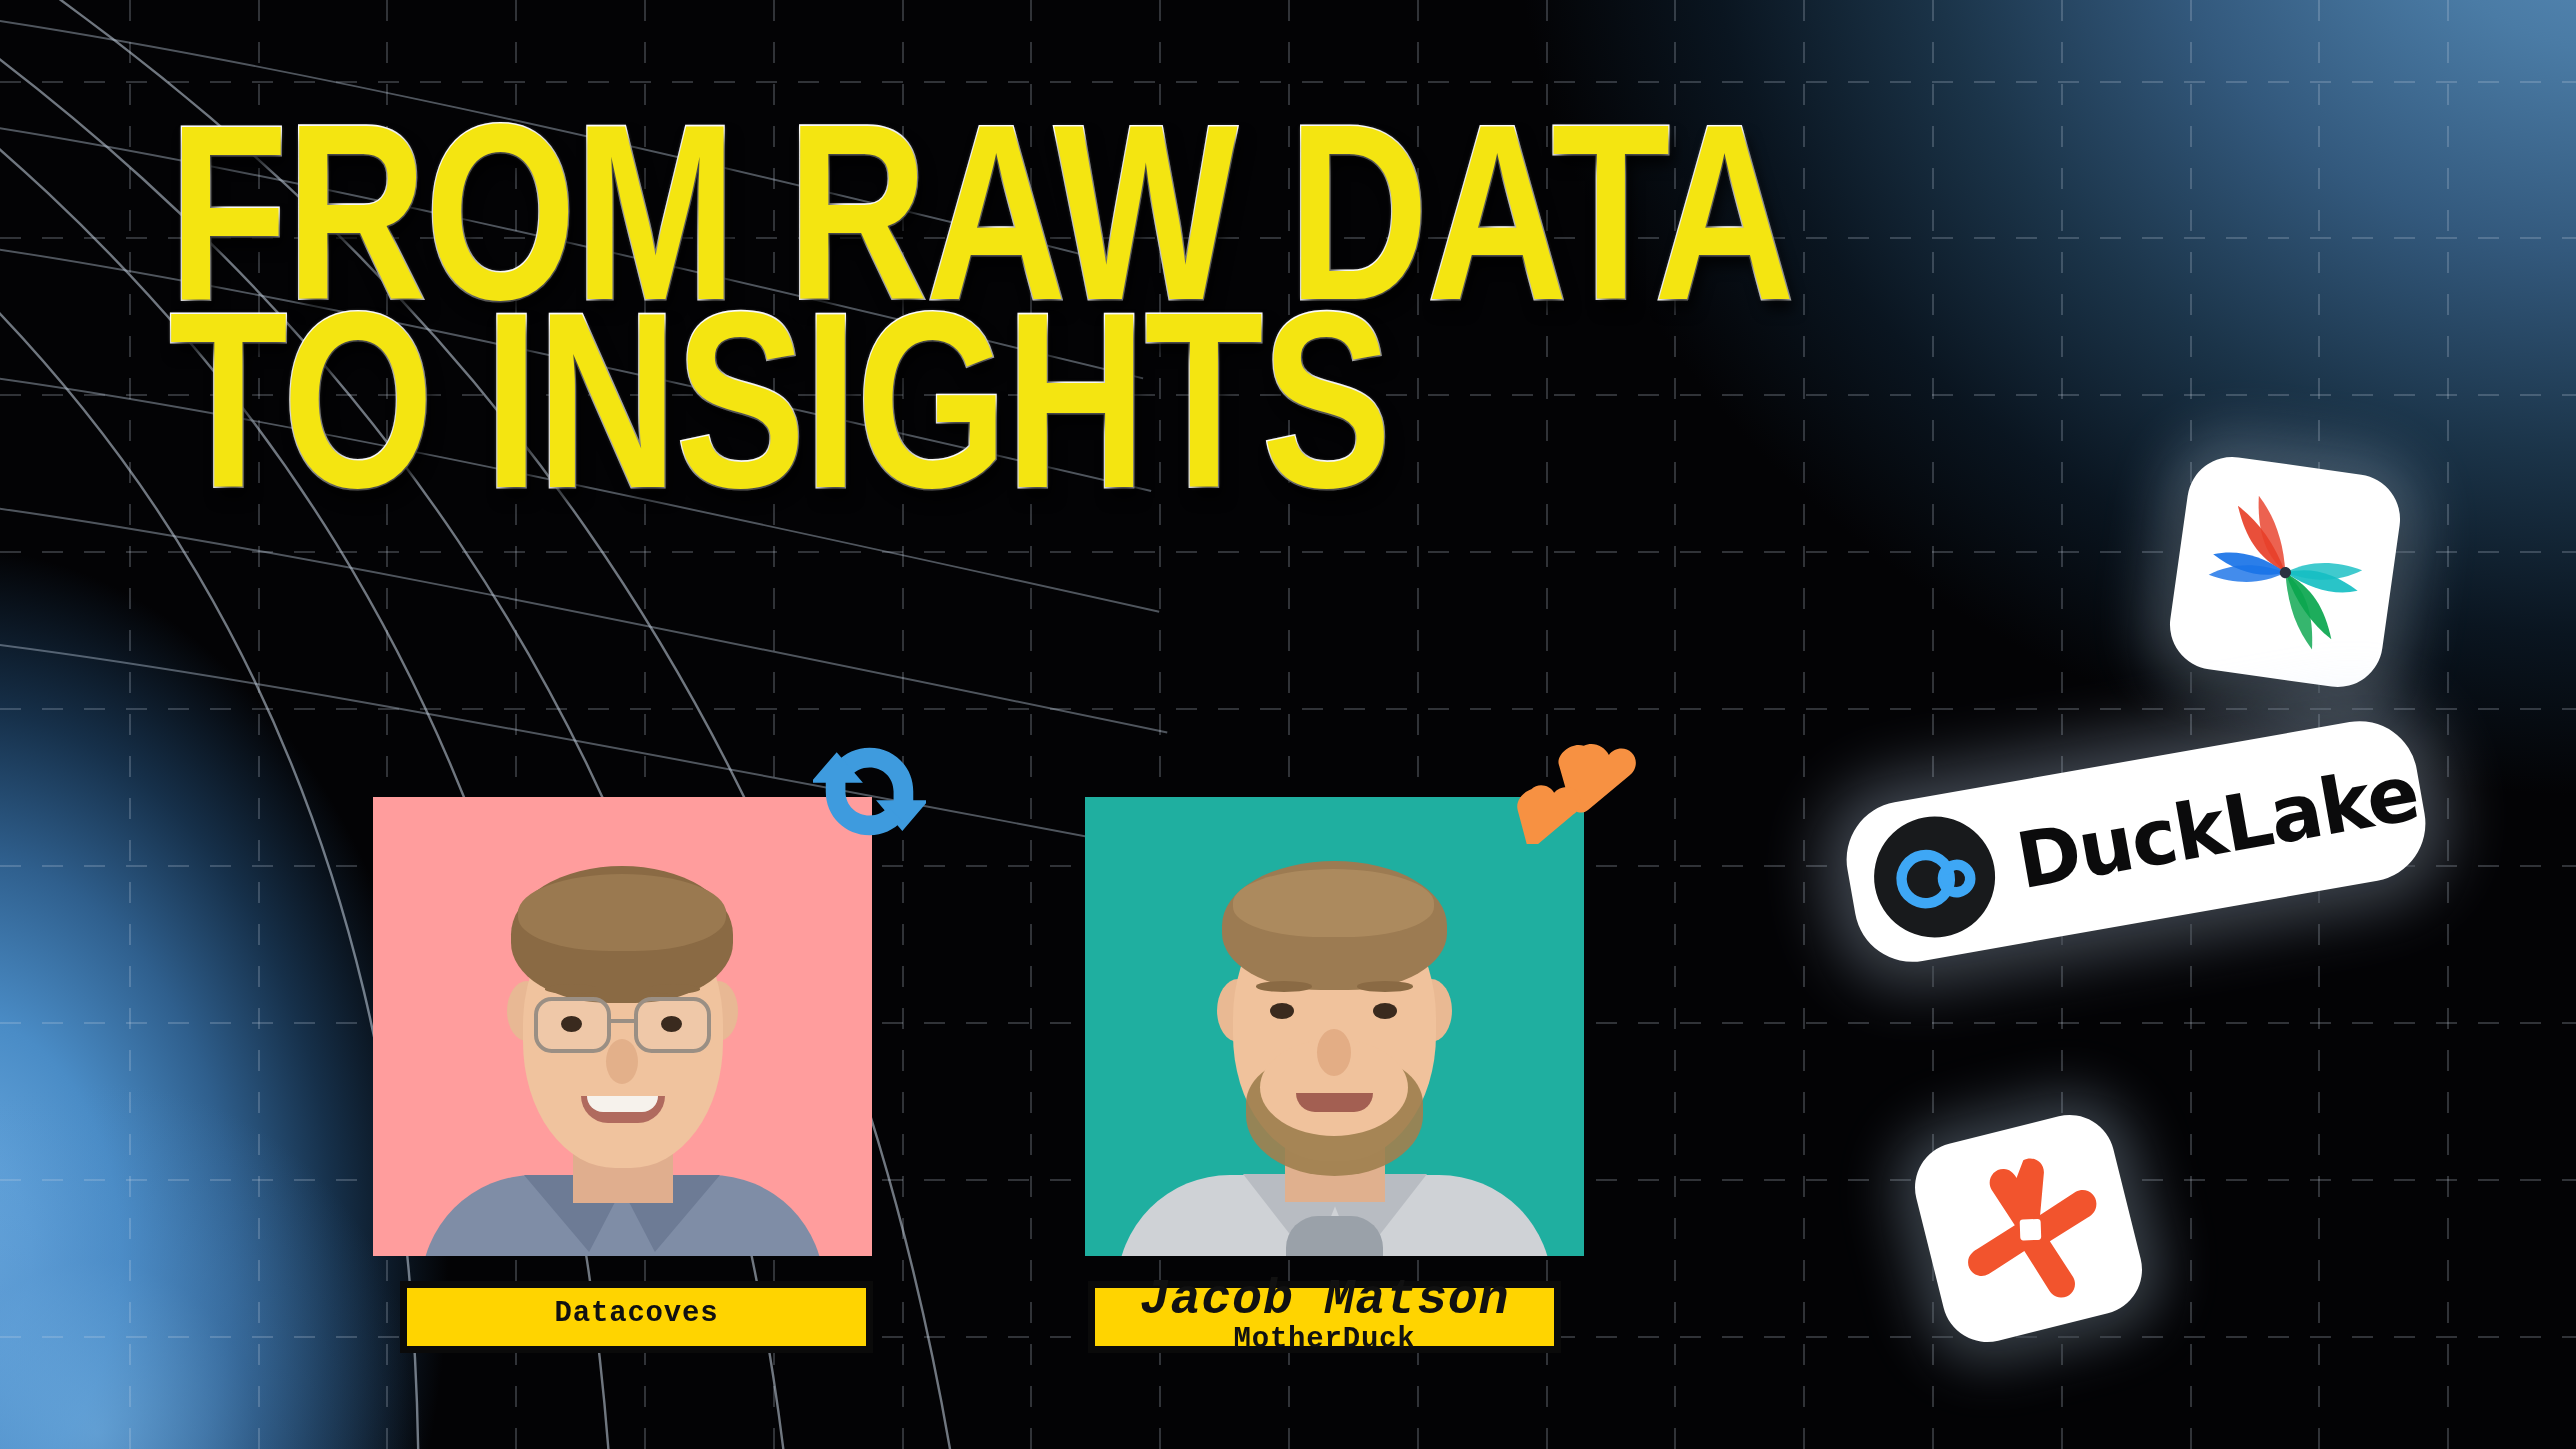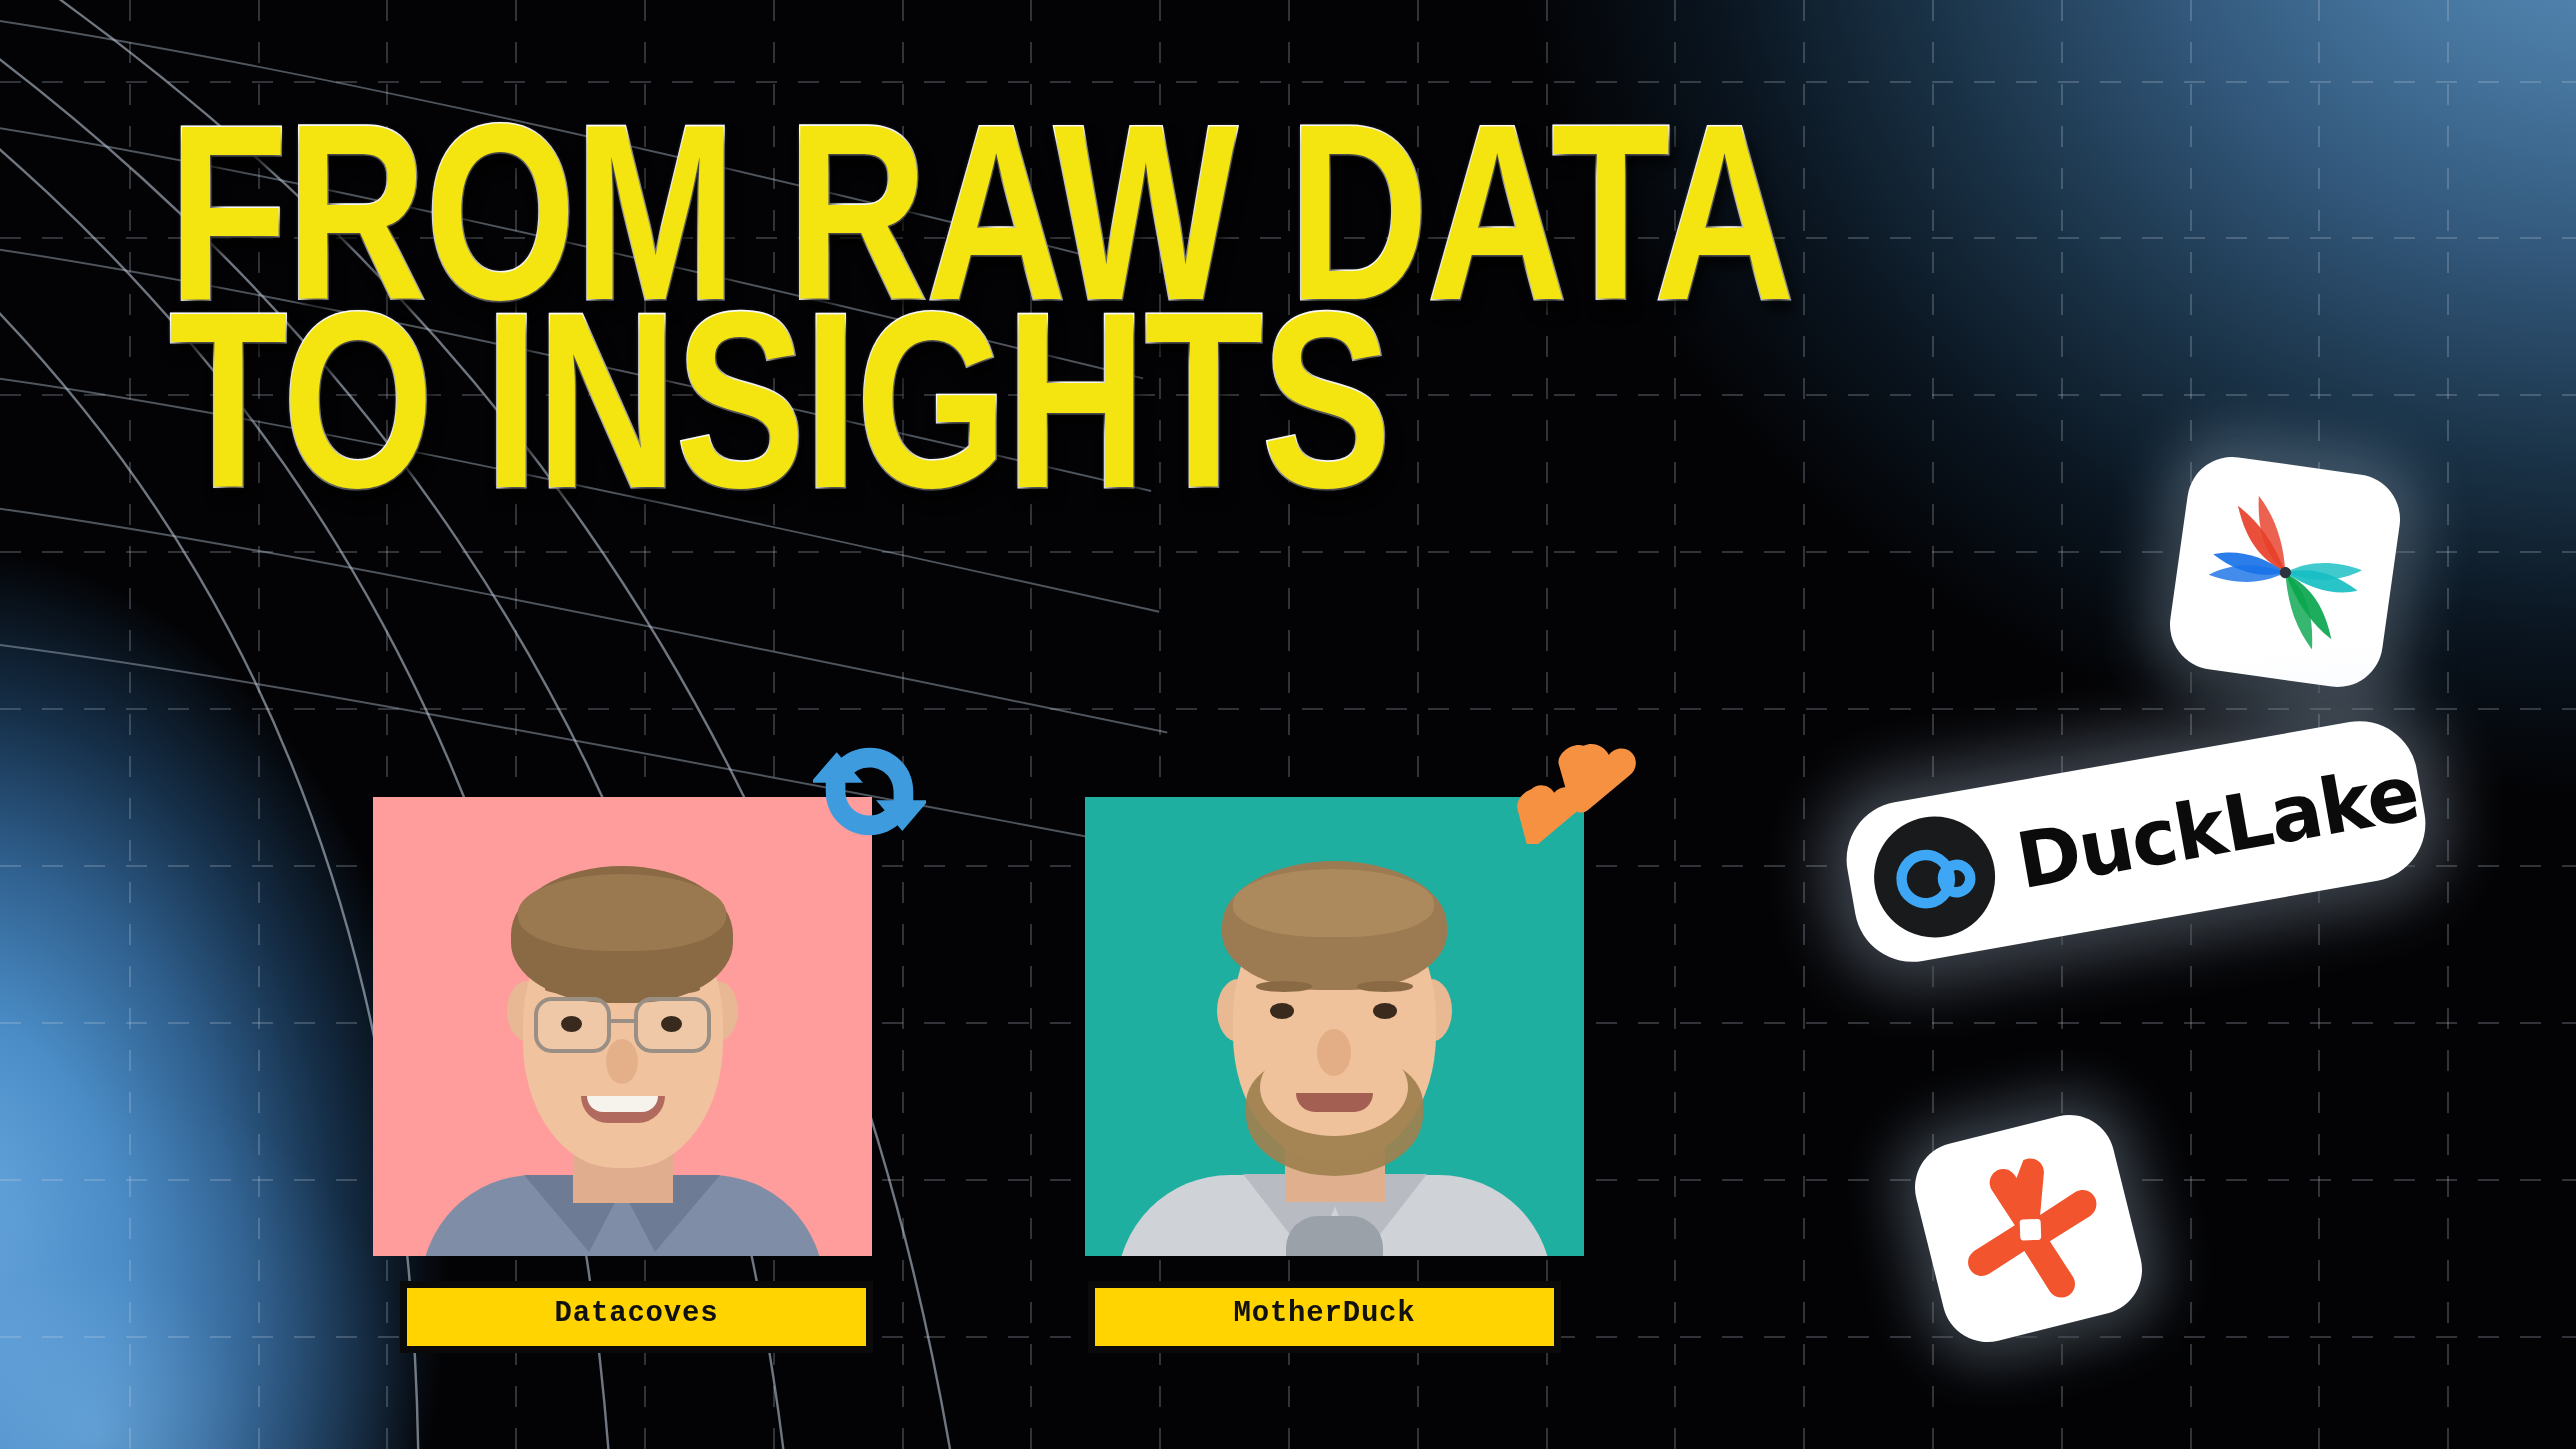--- a/index.html
+++ b/index.html
@@ -323,20 +323,21 @@
       <svg class="duckfeet" style="left:1513px; top:739px;" width="137" height="105" viewBox="0 0 120 92">
         <g fill="#F79142">
           <path d="M62 6 C70 2 80 6 84 14 C88 8 98 6 104 12 C110 18 108 28 102 32
                    L66 62 C60 67 52 64 50 57 L40 22 C38 13 52 2 62 6 Z"></path>
           <path d="M6 44 C12 38 22 40 26 47 C31 41 41 40 46 46 C51 52 49 62 43 66
                    L12 92 L2 92 L-6 62 C-8 53 0 46 6 44 Z" transform="translate(10,0)"></path>
         </g>
       </svg>
 
       <div class="nameplate" style="left:1088px; top:1281px; width:473px; height:72px;">
+        <div class="np-name">Jacob Matson</div>
         <div class="np-org">MotherDuck</div>
       </div>
     </div>
   </div>
 
   <div class="logo-tile" style="left:2178px; top:465px; width:214px; height:214px; transform:rotate(8deg);">
     <svg width="161" height="161" viewBox="0 0 200 200">
       <g opacity="0.92">
         <path d="M100 100 C80 64 58 42 30 26 C44 62 62 86 100 100 Z" fill="#E8402A"></path>
         <path d="M100 100 C66 82 36 80 8 90 C40 108 70 112 100 100 Z" fill="#1A73E8"></path>

